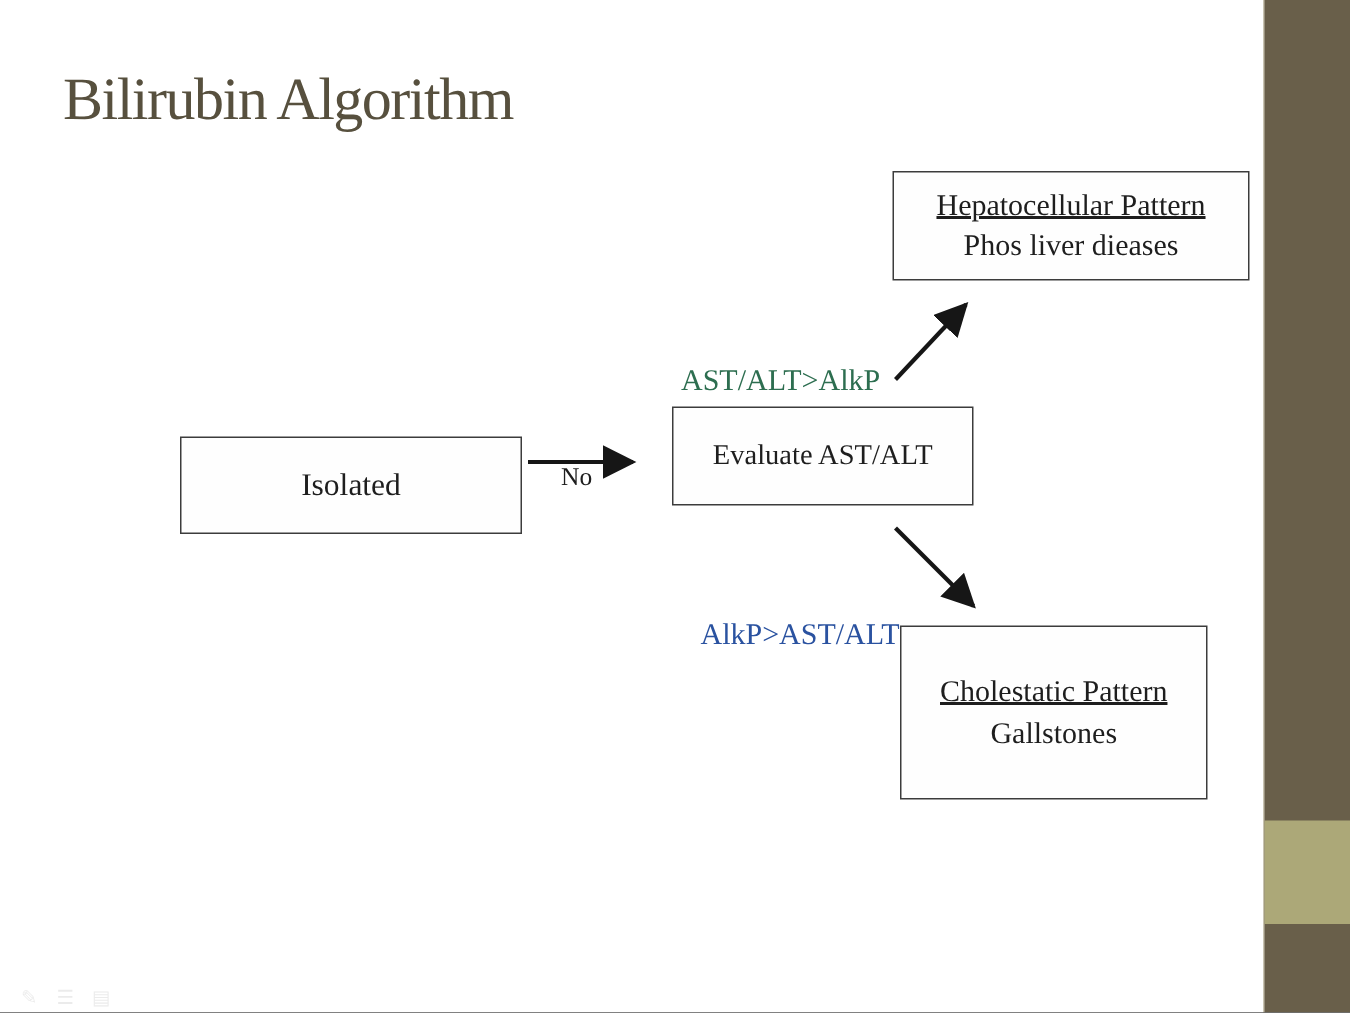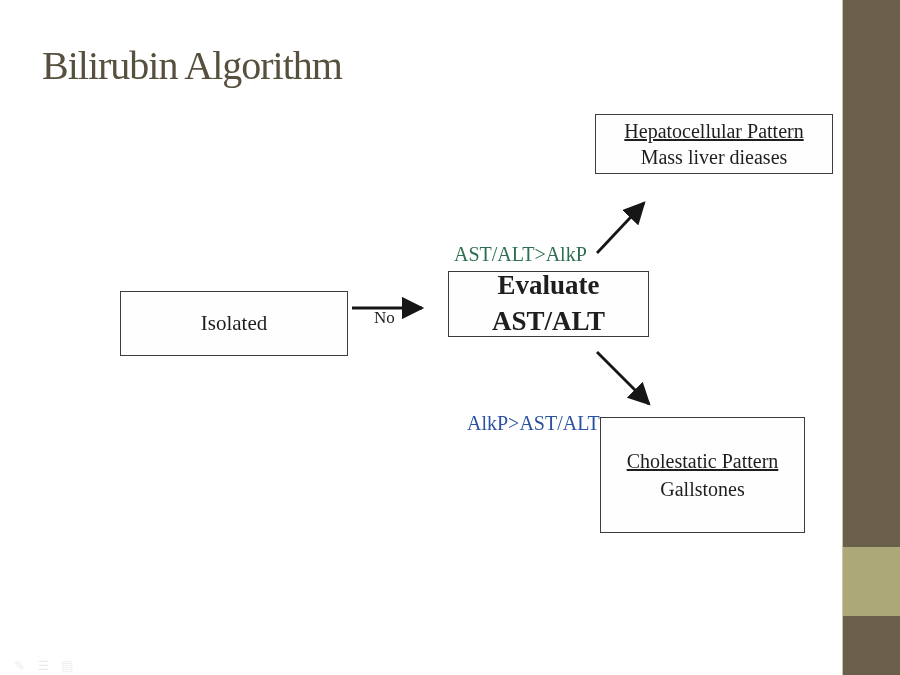--- a/index.html
+++ b/index.html
@@ -51,22 +51,22 @@
     border: 1.5px solid #3c3c3c;
     background: #fefefe;
     color: #1e1e1e;
     text-align: center;
     display: flex;
     flex-direction: column;
     justify-content: center;
     line-height: 1.32;
   }
   #box-isolated       { left: 120px; top: 291px; width: 228px; height: 65px; font-size: 21px; }
-  #box-evaluate       { left: 448px; top: 271px; width: 201px; height: 66px; font-size: 27px; font-weight: bold; }
-  #box-hepatocellular { left: 595px; top: 114px; width: 238px; height: 60px; font-size: 20px; }
+  #box-evaluate       { left: 448px; top: 271px; width: 201px; height: 66px; font-size: 19px; }
+  #box-hepatocellular { left: 595px; top: 114px; width: 238px; height: 73px; font-size: 20px; }
   #box-cholestatic    { left: 600px; top: 417px; width: 205px; height: 116px; font-size: 20px; line-height: 1.4; }
   .u { text-decoration: underline; }
   
   .edge-label {
     position: absolute;
     white-space: nowrap;
     font-size: 20px;
     margin-top: 29px;
   }
   #label-no      { left: 374px; top: 279px; color: #1e1e1e; font-size: 17px; }
@@ -124,21 +124,21 @@
     <div class="edge-label" id="label-no">No</div>
 
     <div class="flow-box" id="box-evaluate">
       <span>Evaluate AST/ALT</span>
     </div>
 
     <div class="edge-label" id="label-hepato">AST/ALT&gt;AlkP</div>
 
     <div class="flow-box" id="box-hepatocellular">
       <span class="u">Hepatocellular Pattern</span>
-      <span>Mass liver dieases</span>
+      <span>Phos liver dieases</span>
     </div>
 
     <div class="edge-label" id="label-chole">AlkP&gt;AST/ALT</div>
 
     <div class="flow-box" id="box-cholestatic">
       <span class="u">Cholestatic Pattern</span>
       <span>Gallstones</span>
     </div>
 
     <div id="ghost-controls">

